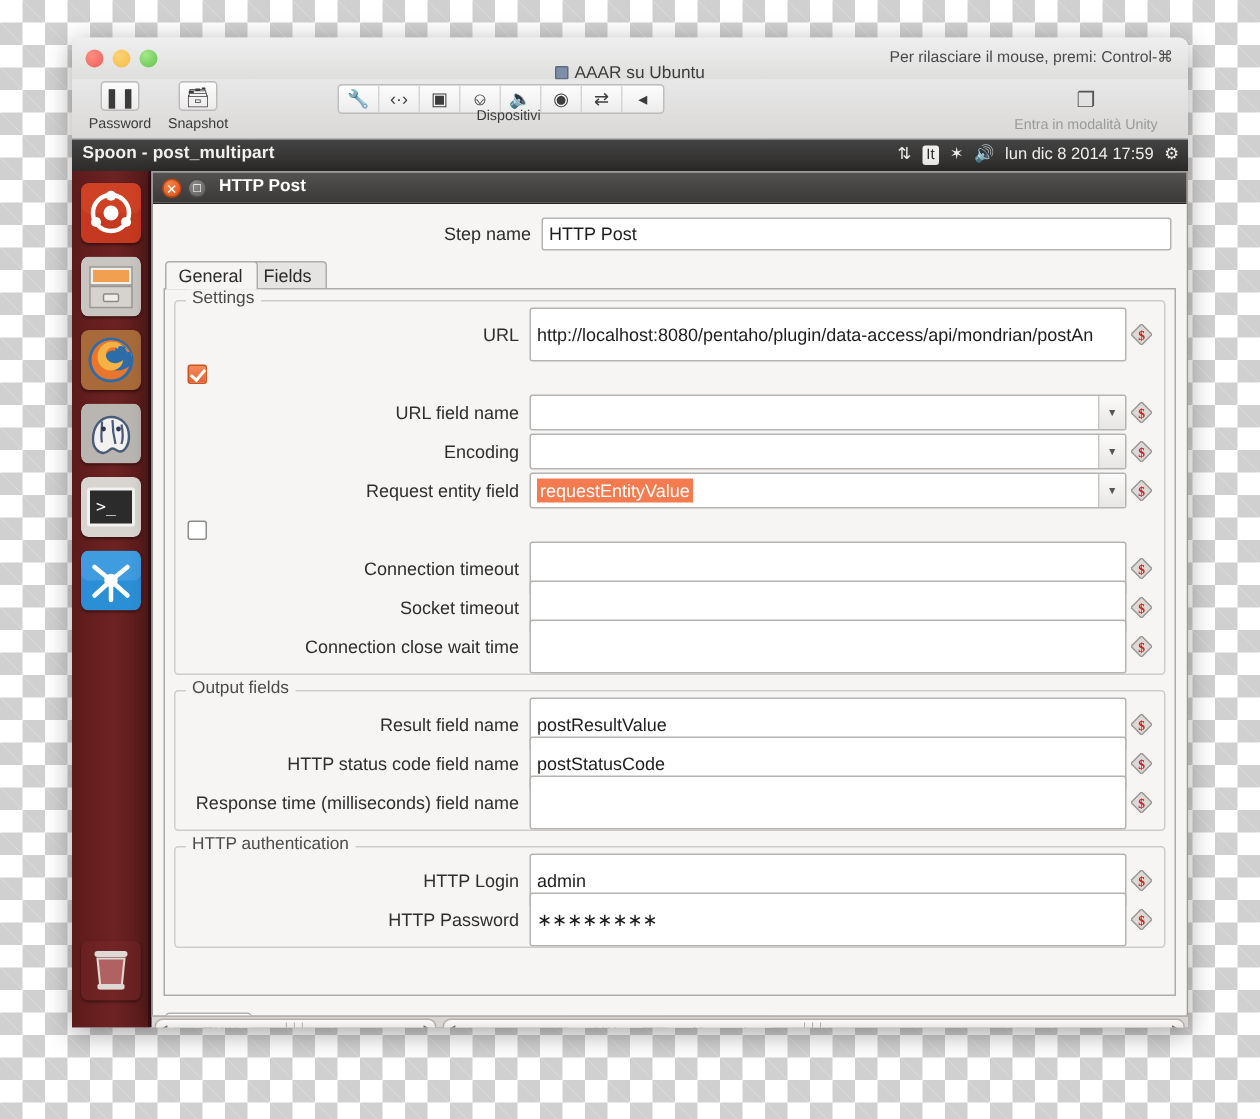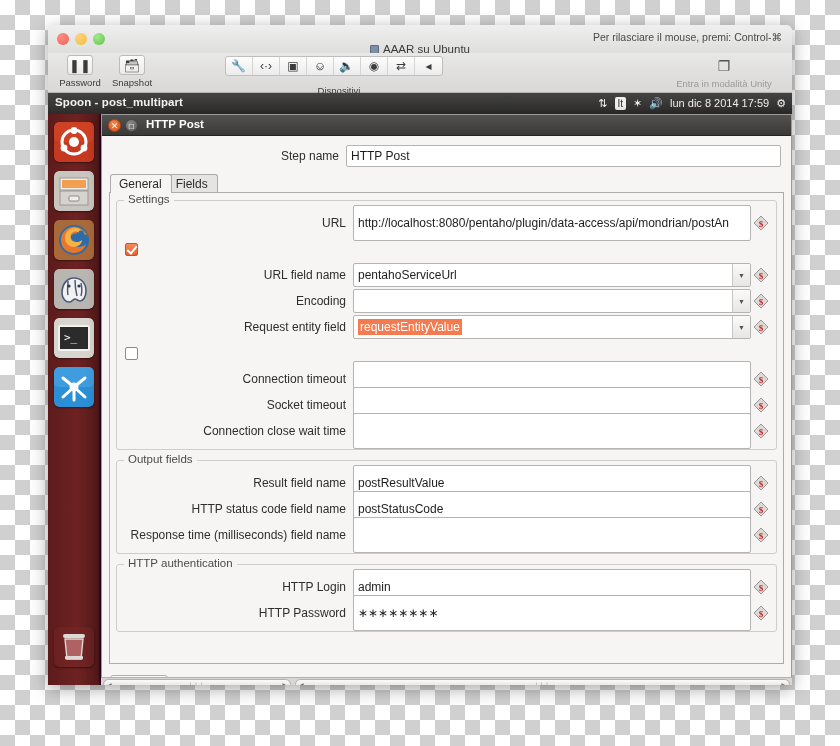--- a/index.html
+++ b/index.html
@@ -93,21 +93,21 @@
     border-radius: 3px;
     display: flex; align-items: center;
   }
   #devices-group .dev {
     width: 27px; height: 18px; line-height: 18px;
     text-align: center; font-size: 12px; color: #3c3c3c;
     border-right: 1px solid #d6d5d4;
   }
   #devices-group .dev:last-child { border-right: none; }
   #devices-label {
-    position: absolute; left: 177px; top: 32px;
+    position: absolute; left: 177px; top: 19px;
     width: 228px; text-align: center;
     font-size: 9.5px; color: #3b3b3b;
   }
   #unity-btn {
     position: absolute; right: 8px; top: 2px;
     width: 120px; text-align: center;
   }
   #unity-btn .tb-glyph { font-size: 14px; color: #555; }
   #unity-btn .tb-label { color: #9a9a9a; }
 
@@ -201,21 +201,21 @@
   #dlg-body {
     position: relative;
     height: 541px;
     background: #f6f5f4;
     padding: 0;
   }
 
   
   #stepname-row {
     display: flex; align-items: center;
-    padding: 9px 10px 7px 10px;
+    padding: 9px 10px 7px 25px;
   }
   #stepname-label {
     width: 234px; text-align: right;
     font-size: 12px; color: #2e2e2e;
     padding-right: 7px;
   }
   .gtk-input {
     flex: 1;
     height: 22px;
     background: #ffffff;
@@ -609,21 +609,20 @@
             <div class="row">
               <div class="field-wrap">
                 <span class="cbx checked"></span>
               </div>
             </div>
 
             <div class="row">
               <div class="row-label">URL field name</div>
               <div class="field-wrap">
                 <div class="combo">
-                  <span class="txt">pentahoServiceUrl</span>
                   <span class="arrow">▼</span>
                 </div>
                 <span class="var-mark">
                   <svg width="14" height="14" viewBox="0 0 14 14">
                       <polygon points="7,0 14,7 7,14 0,7" fill="#dcd9d6" stroke="#9a9794"></polygon>
                       <text x="7" y="10.5" text-anchor="middle" font-size="9" font-family="Liberation Serif, serif" font-weight="bold" fill="#cc2222">$</text>
                     </svg>
                 </span>
               </div>
             </div>

